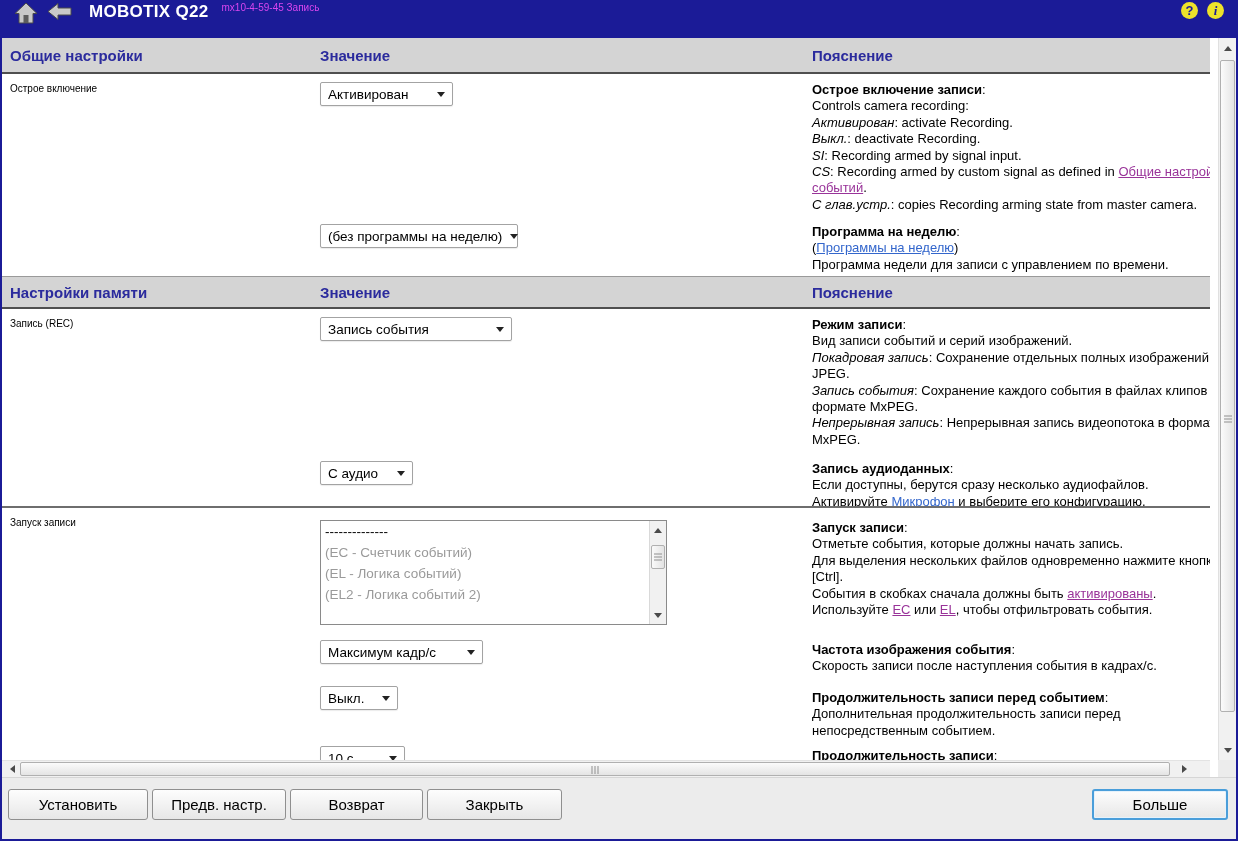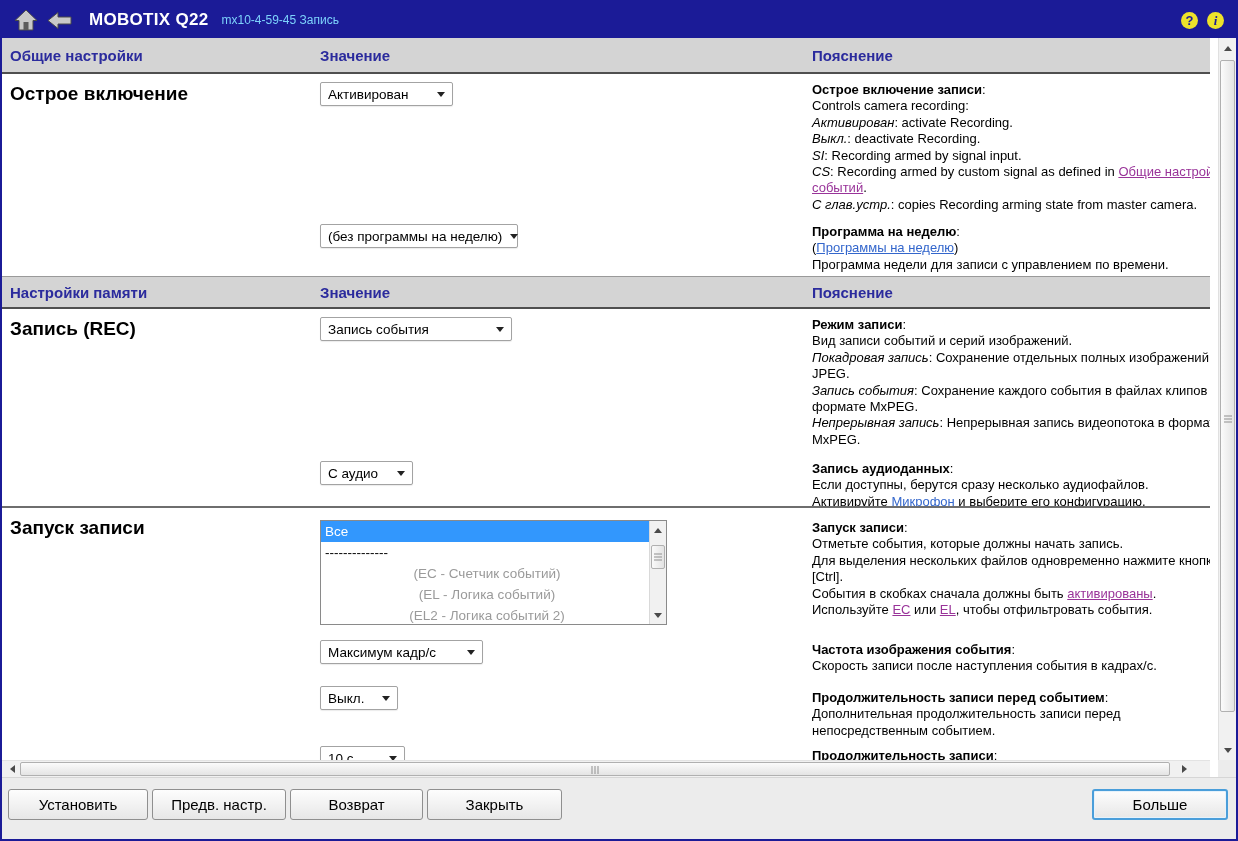--- a/index.html
+++ b/index.html
@@ -12,25 +12,25 @@
   }
   .frame {
     position: absolute; inset: 0;
     border: 2px solid #1b1b97;
     pointer-events: none; z-index: 60;
   }
   
   .titlebar {
     position: absolute; left: 2px; top: 2px; right: 2px; height: 36px;
     background: #1b1b97;
-    display: flex; align-items: center; padding: 0 12px; gap: 9px;
+    display: flex; align-items: flex-start; padding: 0 12px; gap: 9px;
   }
   .tb-icon { display: flex; align-items: center; cursor: pointer; }
   .tb-brand { color: #fff; font-weight: bold; font-size: 17px; letter-spacing: .3px; margin-left: 8px; white-space: nowrap; }
-  .tb-sub { color: #7dd3fc; font-size: 12px; margin-left: 4px; white-space: nowrap; }
+  .tb-sub { color: #d946ef; font-size: 10px; margin-left: 4px; white-space: nowrap; }
   .tb-right { margin-left: auto; display: flex; gap: 9px; align-items: center; }
   .tb-badge {
     width: 17px; height: 17px; border-radius: 50%;
     background: #ede22a; color: #1b1b97;
     font-weight: bold; font-size: 13px; line-height: 17px;
     display: flex; align-items: center; justify-content: center; cursor: pointer;
   }
   .tb-badge.info-i { font-family: "Liberation Serif", serif; font-style: italic; }
   
   .content {
@@ -41,21 +41,21 @@
     display: grid; grid-template-columns: 312px 490px 1fr;
     background: #d4d4d4; border-bottom: 2px solid #4f4f4f;
     align-items: center; color: #2b2b9d; font-weight: bold; font-size: 15px;
   }
   .sec-header .c1 { padding-left: 8px; }
   .sec-header .c2 { padding-left: 6px; }
   .sec-header .c3 { padding-left: 8px; }
   #sec1 { height: 36px; }
   #sec2 { height: 33px; border-top: 1px solid #9a9a9a; }
   .row { display: grid; grid-template-columns: 312px 490px 1fr; }
-  .cell.label { padding: 9px 0 0 8px; font-weight: bold; font-size: 19px; color: #000; }
+  .cell.label { padding: 9px 0 0 8px; font-weight: normal; font-size: 10px; color: #000; }
   .cell.value { padding-left: 6px; }
   .cell.exp { overflow: hidden; }
   .exp-inner { width: 430px; font-size: 13px; line-height: 16.4px; color: #000; padding-left: 8px; }
   .exp-line { min-height: 16.4px; }
   .seg-b { font-weight: bold; }
   .seg-i { font-style: italic; }
   .seg-a { color: #3366cc; text-decoration: underline; cursor: pointer; }
   .seg-v { color: #993399; text-decoration: underline; cursor: pointer; }
   .divider-top { border-top: 2px solid #6e6e6e; }
   
@@ -72,21 +72,21 @@
     border-top: 5px solid #222; margin-left: 8px;
   }
   
   .listbox {
     position: relative; width: 347px; height: 105px;
     border: 1px solid #8a8a8a; background: #fff; overflow: hidden;
   }
   .lb-items { position: absolute; inset: 0 17px 0 0; }
   .lb-item { height: 21px; line-height: 21px; font-size: 13.5px; padding-left: 4px; white-space: nowrap; color: #000; cursor: pointer; }
   .lb-item.sel { background: #3297fd; color: #fff; }
-  .lb-item.dis { color: #9a9a9a; text-align: center; }
+  .lb-item.dis { color: #9a9a9a; }
   .lb-sb { position: absolute; top: 0; right: 0; width: 17px; bottom: 0; background: #f1f1f1; border-left: 1px solid #d9d9d9; }
   .lb-thumb { position: absolute; top: 24px; left: 1px; width: 14px; height: 24px; background: linear-gradient(90deg,#fafafa,#e3e3e3); border: 1px solid #b0b0b0; border-radius: 2px; }
   .lb-grip { position: absolute; top: 50%; left: 50%; transform: translate(-50%,-50%); display: flex; flex-direction: column; gap: 2px; }
   .lb-grip span { width: 8px; height: 1px; background: #8f8f8f; display: block; }
   
   .tri-up    { width: 0; height: 0; border-left: 4px solid transparent; border-right: 4px solid transparent; border-bottom: 5px solid #4a4a4a; }
   .tri-down  { width: 0; height: 0; border-left: 4px solid transparent; border-right: 4px solid transparent; border-top: 5px solid #4a4a4a; }
   .tri-left  { width: 0; height: 0; border-top: 4px solid transparent; border-bottom: 4px solid transparent; border-right: 5px solid #4a4a4a; }
   .tri-right { width: 0; height: 0; border-top: 4px solid transparent; border-bottom: 4px solid transparent; border-left: 5px solid #4a4a4a; }
   .sb-btn { position: absolute; display: flex; align-items: center; justify-content: center; cursor: pointer; }
@@ -236,21 +236,20 @@
           <div class="exp-line"><span class="seg-p">Активируйте </span><span class="seg-a">Микрофон</span><span class="seg-p"> и выберите его конфигурацию.</span></div>
         </div>
       </div>
   </div>
 
   <div class="row divider-top" style="height:128px">
     <div class="cell label">Запуск записи</div>
     <div class="cell value" style="padding-top:12px">
       <div class="listbox">
         <div class="lb-items">
-            <div class="lb-item sel">Все</div>
             <div class="lb-item">--------------</div>
             <div class="lb-item dis">(EC - Счетчик событий)</div>
             <div class="lb-item dis">(EL - Логика событий)</div>
             <div class="lb-item dis">(EL2 - Логика событий 2)</div>
           </div>
         <div class="lb-sb">
           <span class="sb-btn" style="top:3px;left:0;right:0;height:12px">
               <span class="tri-up"></span>
             </span>
           <div class="lb-thumb">

